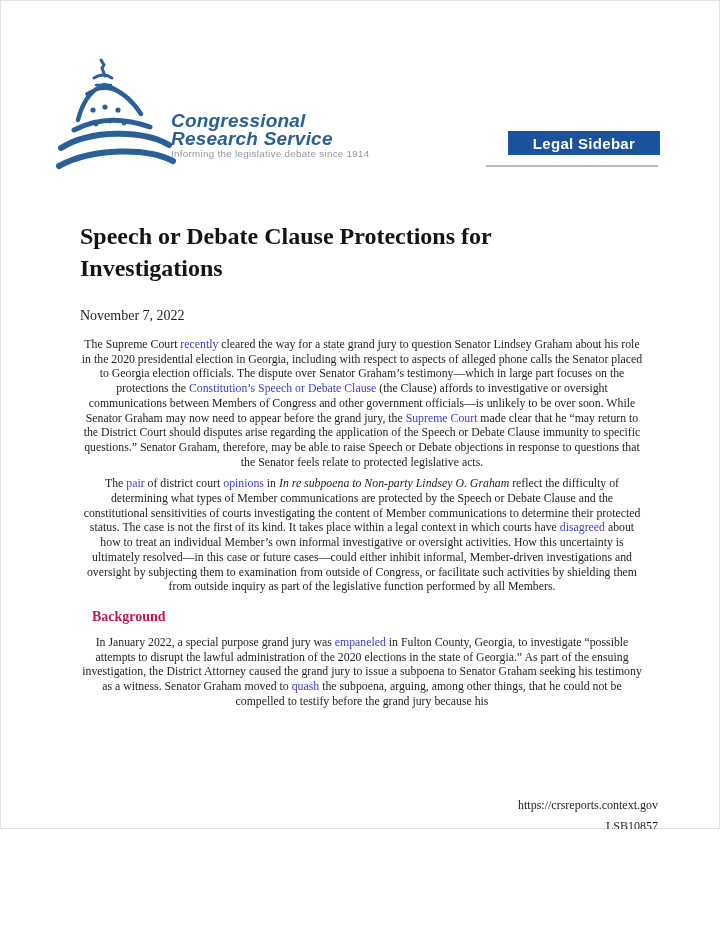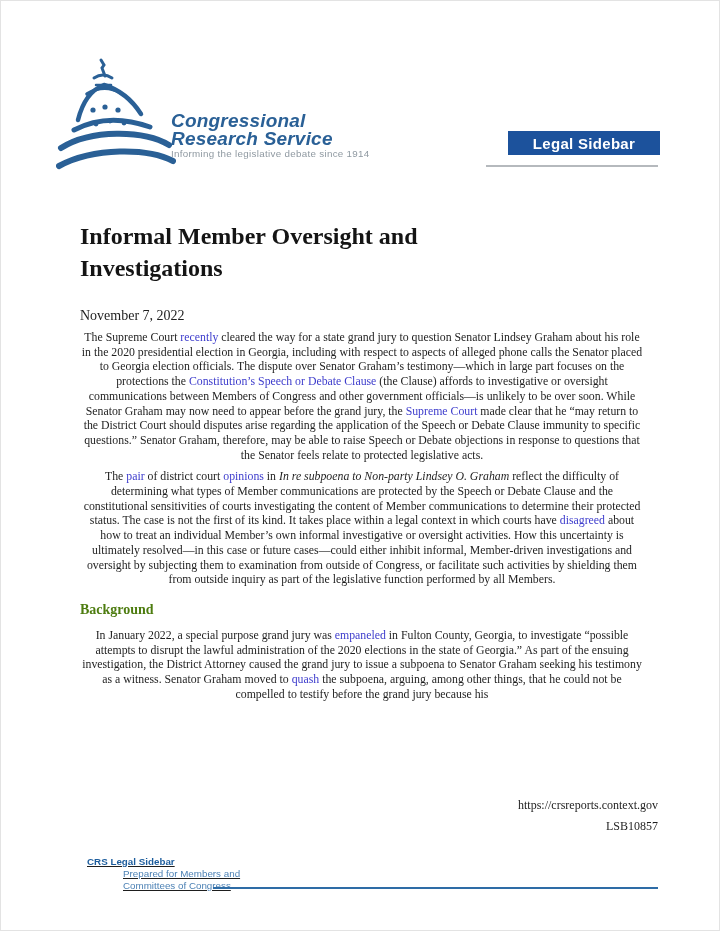--- a/index.html
+++ b/index.html
@@ -8,21 +8,21 @@
     --tagline:#8f99a1;
     --rule-gray:#b5b9bd;
     --link:#3d3ccc;
     --ink:#1e1e1e;
     --footer-dark:#1d5d9d;
     --footer-light:#4d82b5;
     --footer-rule:#2e6ca6;
   }
   html,body{margin:0;padding:0;background:#fff;}
   .page{
-    position:relative;width:720px;height:931px;background:#fff;
+    position:relative;width:720px;height:829px;background:#fff;
     font-family:"Liberation Serif", serif;color:var(--ink);
     overflow:hidden;outline:1px solid #e3e3e3;outline-offset:-1px;
   }
   
   .dome{position:absolute;left:56px;top:54px;}
   .logo-text{position:absolute;left:171px;top:112px;}
   .logo-org{
     font-family:"Liberation Sans", sans-serif;font-style:italic;font-weight:700;
     font-size:19px;line-height:18px;color:var(--brand);letter-spacing:0.2px;
   }
@@ -35,23 +35,23 @@
     background:var(--badge-bg);color:#fff;
     font-family:"Liberation Sans", sans-serif;font-weight:700;font-size:15px;
     display:flex;align-items:center;justify-content:center;letter-spacing:0.3px;
   }
   .header-rule{position:absolute;left:486px;top:165px;width:172px;height:2px;background:var(--rule-gray);}
   
   .article{position:absolute;left:80px;top:220px;width:564px;}
   .title-line{
     font-weight:700;font-size:24px;line-height:32px;color:#141414;
   }
-  .date{font-size:14px;margin-top:24px;margin-bottom:6px;}
+  .date{font-size:14px;margin-top:24px;margin-bottom:13px;}
   .body-para{font-size:11.8px;line-height:14.7px;margin:0 0 7px 0;text-align:center;}
-  .section-heading{font-size:14px;font-weight:700;color:#4d7c0f;margin:15px 0 10px 0;}
+  .section-heading{font-size:14px;font-weight:700;color:#be185d;margin:15px 0 10px 12px;}
   .doc-link{color:var(--link);text-decoration:none;}
   
   .footer-right{position:absolute;right:62px;top:792px;text-align:right;}
   .footer-right .org{font-weight:700;font-size:13px;}
   .footer-right .url{font-size:12px;margin-top:6px;}
   .footer-right .docid{font-size:12px;margin-top:6px;}
   .footer-left{
     position:absolute;left:87px;top:856px;
     font-family:"Liberation Sans", sans-serif;font-size:9.8px;line-height:11.8px;text-decoration:underline;
   }
@@ -86,21 +86,21 @@
   <div class="logo-text">
     <div class="logo-org">Congressional</div>
     <div class="logo-org">Research Service</div>
     <div class="logo-tagline">Informing the legislative debate since 1914</div>
   </div>
 
   <div class="badge">Legal Sidebar</div>
   <div class="header-rule"></div>
 
   <div class="article">
-    <div class="title-line">Informal Member Oversight and</div>
+    <div class="title-line">Speech or Debate Clause Protections for</div>
     <div class="title-line">Investigations</div>
 
     <div class="date">November 7, 2022</div>
 
     <p class="body-para"><span>The Supreme Court </span><a href="#" class="doc-link">recently</a><span> cleared the way for a state grand jury to question Senator Lindsey Graham about his role in the 2020 presidential election in Georgia, including with respect to aspects of alleged phone calls the Senator placed to Georgia election officials. The dispute over Senator Graham’s testimony—which in large part focuses on the protections the </span><a href="#" class="doc-link">Constitution’s Speech or Debate Clause</a><span> (the Clause) affords to investigative or oversight communications between Members of Congress and other government officials—is unlikely to be over soon. While Senator Graham may now need to appear before the grand jury, the </span><a href="#" class="doc-link">Supreme Court</a><span> made clear that he “may return to the District Court should disputes arise regarding the application of the Speech or Debate Clause immunity to specific questions.” Senator Graham, therefore, may be able to raise Speech or Debate objections in response to questions that the Senator feels relate to protected legislative acts.</span></p>
 
     <p class="body-para"><span>The </span><a href="#" class="doc-link">pair</a><span> of district court </span><a href="#" class="doc-link">opinions</a><span> in </span><i>In re subpoena to Non-party Lindsey O. Graham</i><span> reflect the difficulty of determining what types of Member communications are protected by the Speech or Debate Clause and the constitutional sensitivities of courts investigating the content of Member communications to determine their protected status. The case is not the first of its kind. It takes place within a legal context in which courts have </span><a href="#" class="doc-link">disagreed</a><span> about how to treat an individual Member’s own informal investigative or oversight activities. How this uncertainty is ultimately resolved—in this case or future cases—could either inhibit informal, Member-driven investigations and oversight by subjecting them to examination from outside of Congress, or facilitate such activities by shielding them from outside inquiry as part of the legislative function performed by all Members.</span></p>
 
     <h2 class="section-heading">Background</h2>
 

